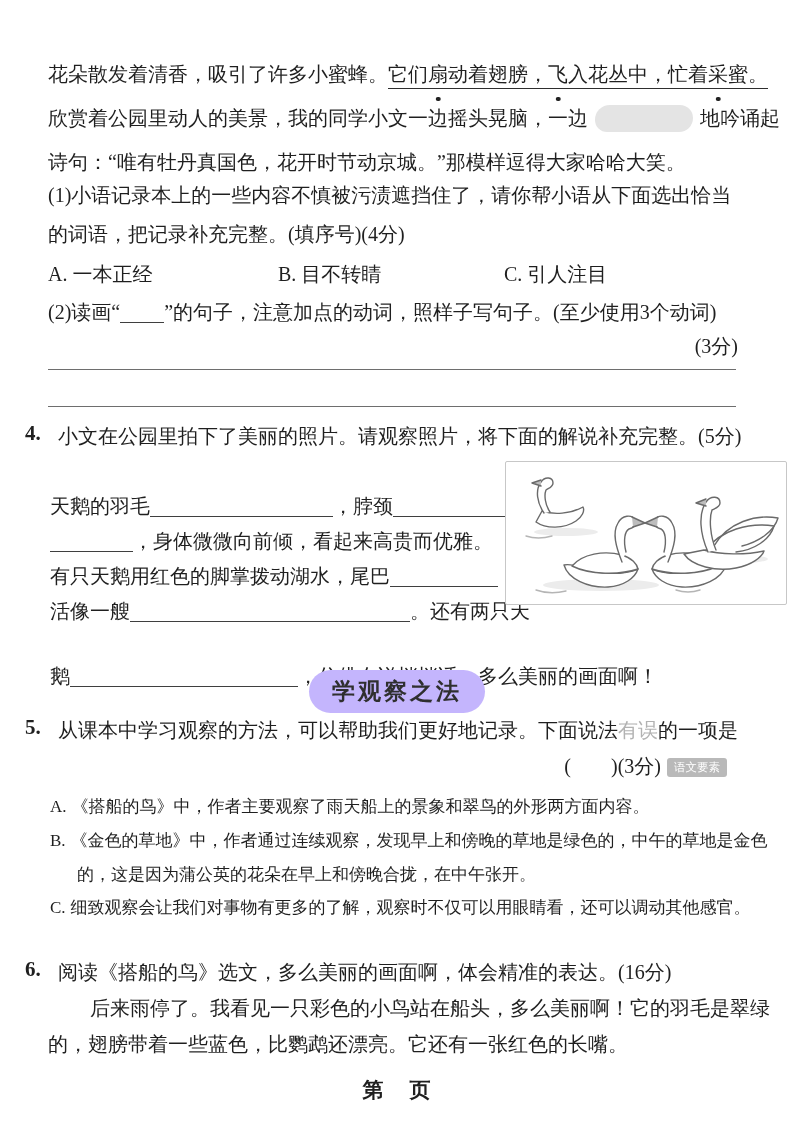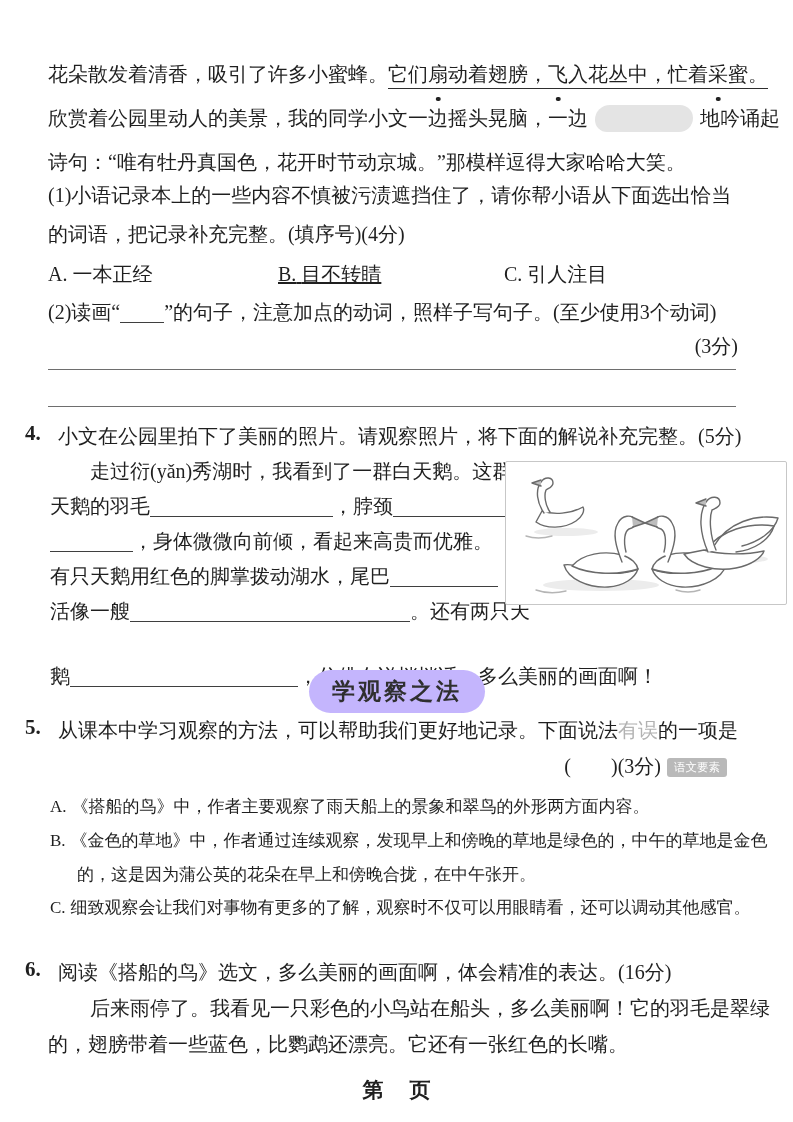--- a/index.html
+++ b/index.html
@@ -82,41 +82,40 @@
 
   <div class="abs t" style="left:48px;top:148px;">诗句：“唯有牡丹真国色，花开时节动京城。”那模样逗得大家哈哈大笑。</div>
 
   <div class="abs t" style="left:48px;top:181px;text-align:center;">(1)小语记录本上的一些内容不慎被污渍遮挡住了，请你帮小语从下面选出恰当</div>
   <div class="abs t" style="left:48px;top:220px;">的词语，把记录补充完整。(填序号)(4分)</div>
 
   <div class="abs t" style="left:48px;top:260px;">
     <span>A.</span>
     <span>一本正经</span>
   </div>
-  <div class="abs t" style="left:278px;top:260px;text-decoration:underline;">
+  <div class="abs t" style="left:278px;top:260px;">
     <span>B.</span>
     <span>目不转睛</span>
   </div>
   <div class="abs t" style="left:504px;top:260px;">
     <span>C.</span>
     <span>引人注目</span>
   </div>
 
   <div class="abs t" style="left:48px;top:298px;">
     <span>(2)读画“</span><span class="blank bw-q2"></span><span>”的句子，注意加点的动词，照样子写句子。(至少使用3个动词)</span>
   </div>
   <div class="abs t" style="right:55px;top:332px;">(3分)</div>
 
   <div class="rule" style="top:369px;"></div>
   <div class="rule" style="top:406px;"></div>
 
   <div class="abs qnum" style="left:25px;top:421px;">4.</div>
   <div class="abs t" style="left:58px;top:422px;">小文在公园里拍下了美丽的照片。请观察照片，将下面的解说补充完整。(5分)</div>
 
-  <div class="abs t" style="left:90px;top:457px;">走过衍(yǎn)秀湖时，我看到了一群白天鹅。这群</div>
   <div class="abs t" style="left:50px;top:492px;">
     <span>天鹅的羽毛</span><span class="blank bw1"></span><span>，脖颈</span><span class="blank bw2"></span>
   </div>
   <div class="abs t" style="left:50px;top:527px;">
     <span class="blank bw3"></span><span>，身体微微向前倾，看起来高贵而优雅。</span>
   </div>
   <div class="abs t" style="left:50px;top:562px;">
     <span>有只天鹅用红色的脚掌拨动湖水，尾巴</span><span class="blank bw4"></span><span>，</span>
   </div>
   <div class="abs t" style="left:50px;top:597px;">

